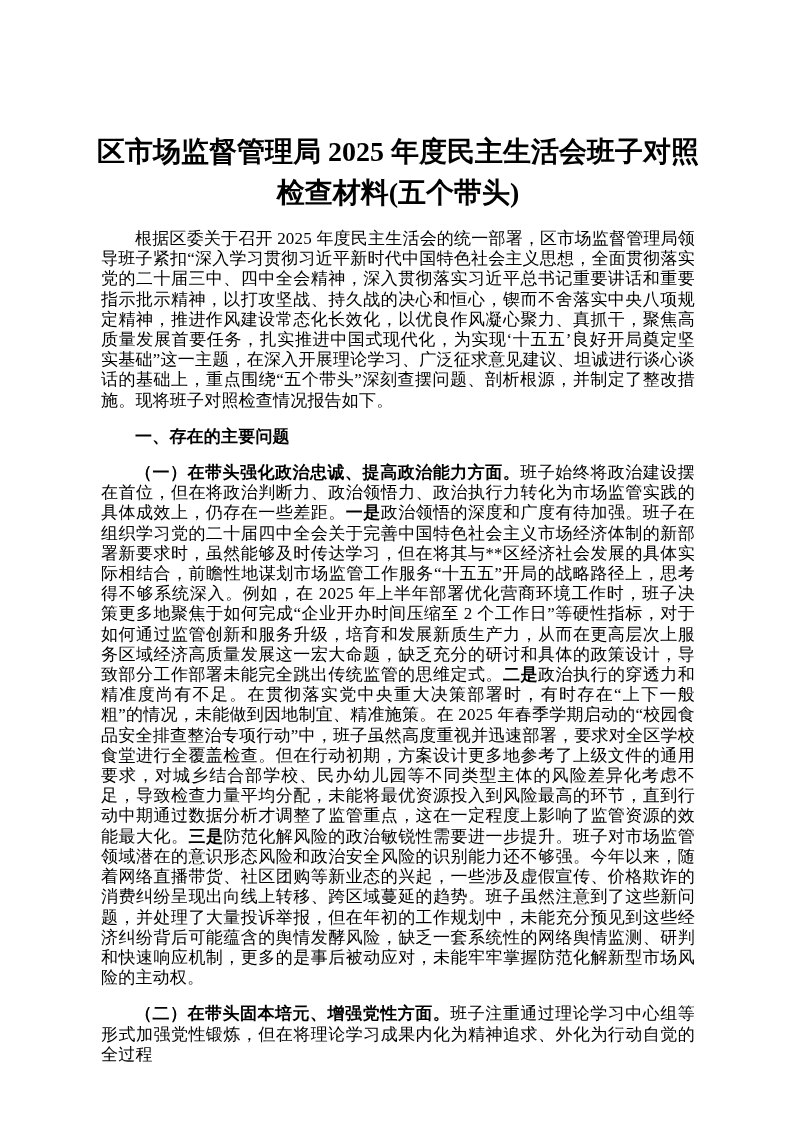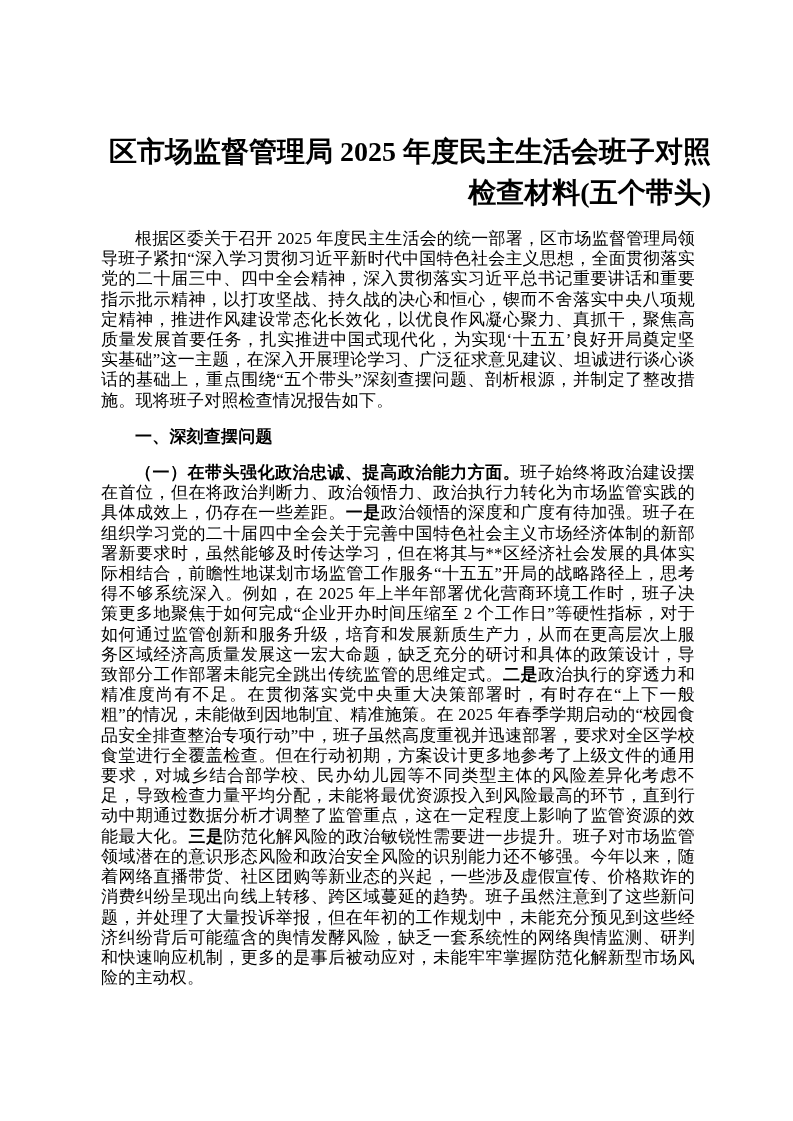--- a/index.html
+++ b/index.html
@@ -16,21 +16,21 @@
     padding: 131px 82px 0 85px;
     overflow: hidden;
     color: #000000;
     font-family: "Liberation Serif", "DejaVu Serif", serif;
   }
   .doc-title {
     margin: 0 0 7px 0;
     font-size: 28px;
     line-height: 41px;
     font-weight: bold;
-    text-align: right;
+    text-align: center;
     font-family: "Liberation Serif", "DejaVu Serif", serif;
   }
   .doc-body .para {
     margin: 16px;
     text-indent: 2em;
     text-align: justify;
     font-size: 17px;
     line-height: 20.2px;
     letter-spacing: 0.2px;
   }
@@ -43,16 +43,17 @@
     font-weight: bold;
   }
 </style>
 </head>
 <body>
 
 <div class="page">
   <h1 class="doc-title">区市场监督管理局 2025 年度民主生活会班子对照检查材料(五个带头)</h1>
   <div class="doc-body">
       <p class="para body"><span class="run">根据区委关于召开 2025 年度民主生活会的统一部署，区市场监督管理局领导班子紧扣“深入学习贯彻习近平新时代中国特色社会主义思想，全面贯彻落实党的二十届三中、四中全会精神，深入贯彻落实习近平总书记重要讲话和重要指示批示精神，以打攻坚战、持久战的决心和恒心，锲而不舍落实中央八项规定精神，推进作风建设常态化长效化，以优良作风凝心聚力、真抓干，聚焦高质量发展首要任务，扎实推进中国式现代化，为实现‘十五五’良好开局奠定坚实基础”这一主题，在深入开展理论学习、广泛征求意见建议、坦诚进行谈心谈话的基础上，重点围绕“五个带头”深刻查摆问题、剖析根源，并制定了整改措施。现将班子对照检查情况报告如下。</span></p>
-      <p class="para heading"><span class="run bold hei">一、深刻查摆问题</span></p>
+      <p class="para heading"><span class="run bold hei">一、存在的主要问题</span></p>
       <p class="para body"><span class="run bold hei">（一）在带头强化政治忠诚、提高政治能力方面。</span><span class="run">班子始终将政治建设摆在首位，但在将政治判断力、政治领悟力、政治执行力转化为市场监管实践的具体成效上，仍存在一些差距。</span><span class="run bold">一是</span><span class="run">政治领悟的深度和广度有待加强。班子在组织学习党的二十届四中全会关于完善中国特色社会主义市场经济体制的新部署新要求时，虽然能够及时传达学习，但在将其与**区经济社会发展的具体实际相结合，前瞻性地谋划市场监管工作服务“十五五”开局的战略路径上，思考得不够系统深入。例如，在 2025 年上半年部署优化营商环境工作时，班子决策更多地聚焦于如何完成“企业开办时间压缩至 2 个工作日”等硬性指标，对于如何通过监管创新和服务升级，培育和发展新质生产力，从而在更高层次上服务区域经济高质量发展这一宏大命题，缺乏充分的研讨和具体的政策设计，导致部分工作部署未能完全跳出传统监管的思维定式。</span><span class="run bold">二是</span><span class="run">政治执行的穿透力和精准度尚有不足。在贯彻落实党中央重大决策部署时，有时存在“上下一般粗”的情况，未能做到因地制宜、精准施策。在 2025 年春季学期启动的“校园食品安全排查整治专项行动”中，班子虽然高度重视并迅速部署，要求对全区学校食堂进行全覆盖检查。但在行动初期，方案设计更多地参考了上级文件的通用要求，对城乡结合部学校、民办幼儿园等不同类型主体的风险差异化考虑不足，导致检查力量平均分配，未能将最优资源投入到风险最高的环节，直到行动中期通过数据分析才调整了监管重点，这在一定程度上影响了监管资源的效能最大化。</span><span class="run bold">三是</span><span class="run">防范化解风险的政治敏锐性需要进一步提升。班子对市场监管领域潜在的意识形态风险和政治安全风险的识别能力还不够强。今年以来，随着网络直播带货、社区团购等新业态的兴起，一些涉及虚假宣传、价格欺诈的消费纠纷呈现出向线上转移、跨区域蔓延的趋势。班子虽然注意到了这些新问题，并处理了大量投诉举报，但在年初的工作规划中，未能充分预见到这些经济纠纷背后可能蕴含的舆情发酵风险，缺乏一套系统性的网络舆情监测、研判和快速响应机制，更多的是事后被动应对，未能牢牢掌握防范化解新型市场风险的主动权。</span></p>
+      <p class="para body"><span class="run bold hei">（二）在带头固本培元、增强党性方面。</span><span class="run">班子注重通过理论学习中心组等形式加强党性锻炼，但在将理论学习成果内化为精神追求、外化为行动自觉的全过程</span></p>
     </div>
 </div>
 
 </body></html>

